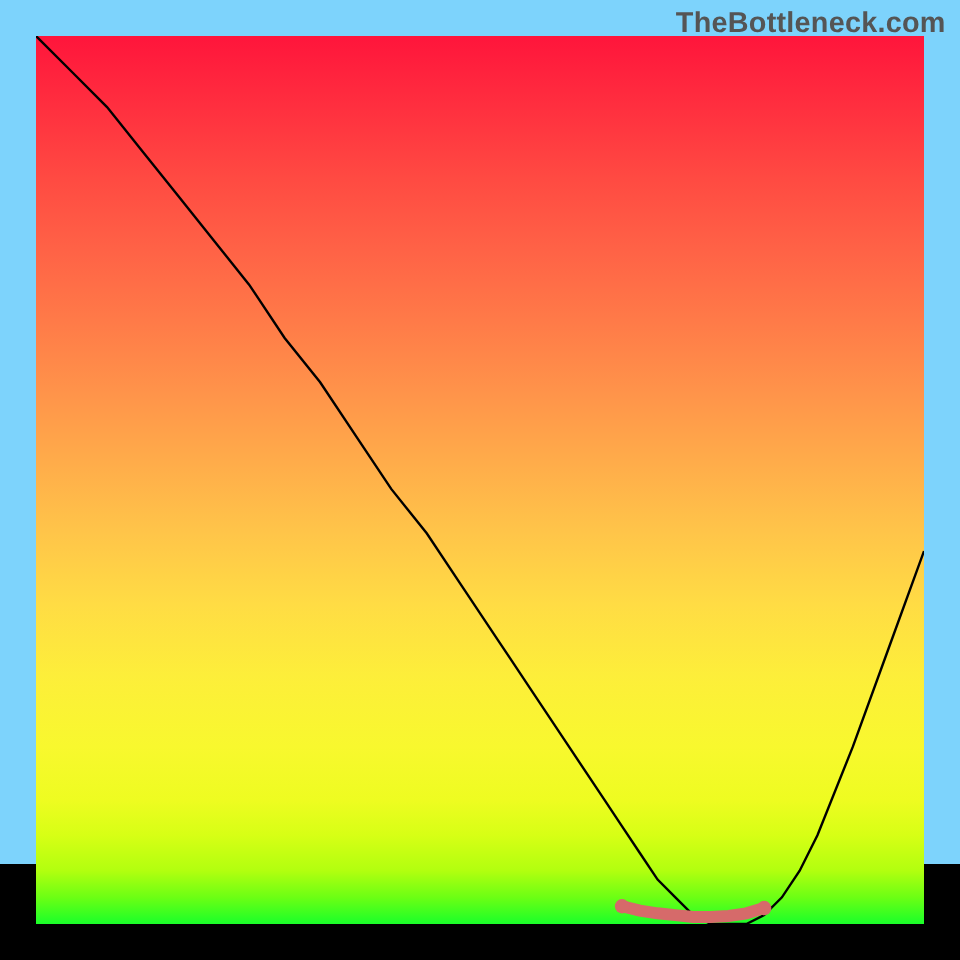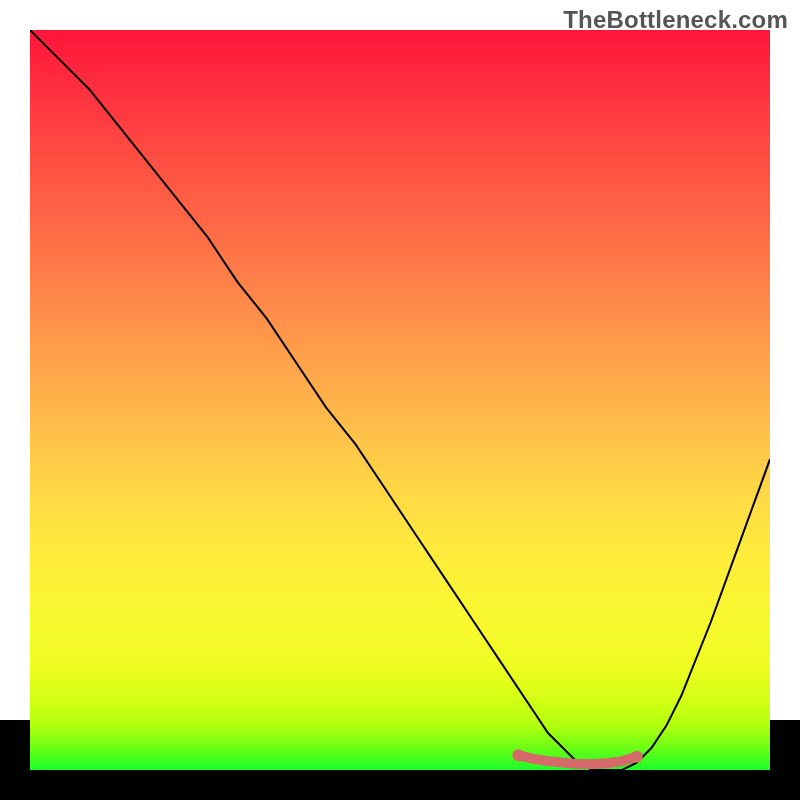--- a/index.html
+++ b/index.html
@@ -1,21 +1,21 @@
 <!DOCTYPE html>
 <html><head>
 <meta charset="utf-8">
 <style>
   * { margin: 0; padding: 0; box-sizing: border-box; }
   html, body { width: 800px; height: 800px; overflow: hidden; background: #000; }
   .frame {
     position: relative;
     width: 800px;
     height: 720px;
-    background: #ffffff;
+    background: #7dd3fc;
   }
   .watermark {
     position: absolute;
     top: 6px;
     right: 12px;
     font-family: Arial, Helvetica, sans-serif;
     font-size: 24px;
     font-weight: 600;
     color: #555;
     letter-spacing: 0.2px;

